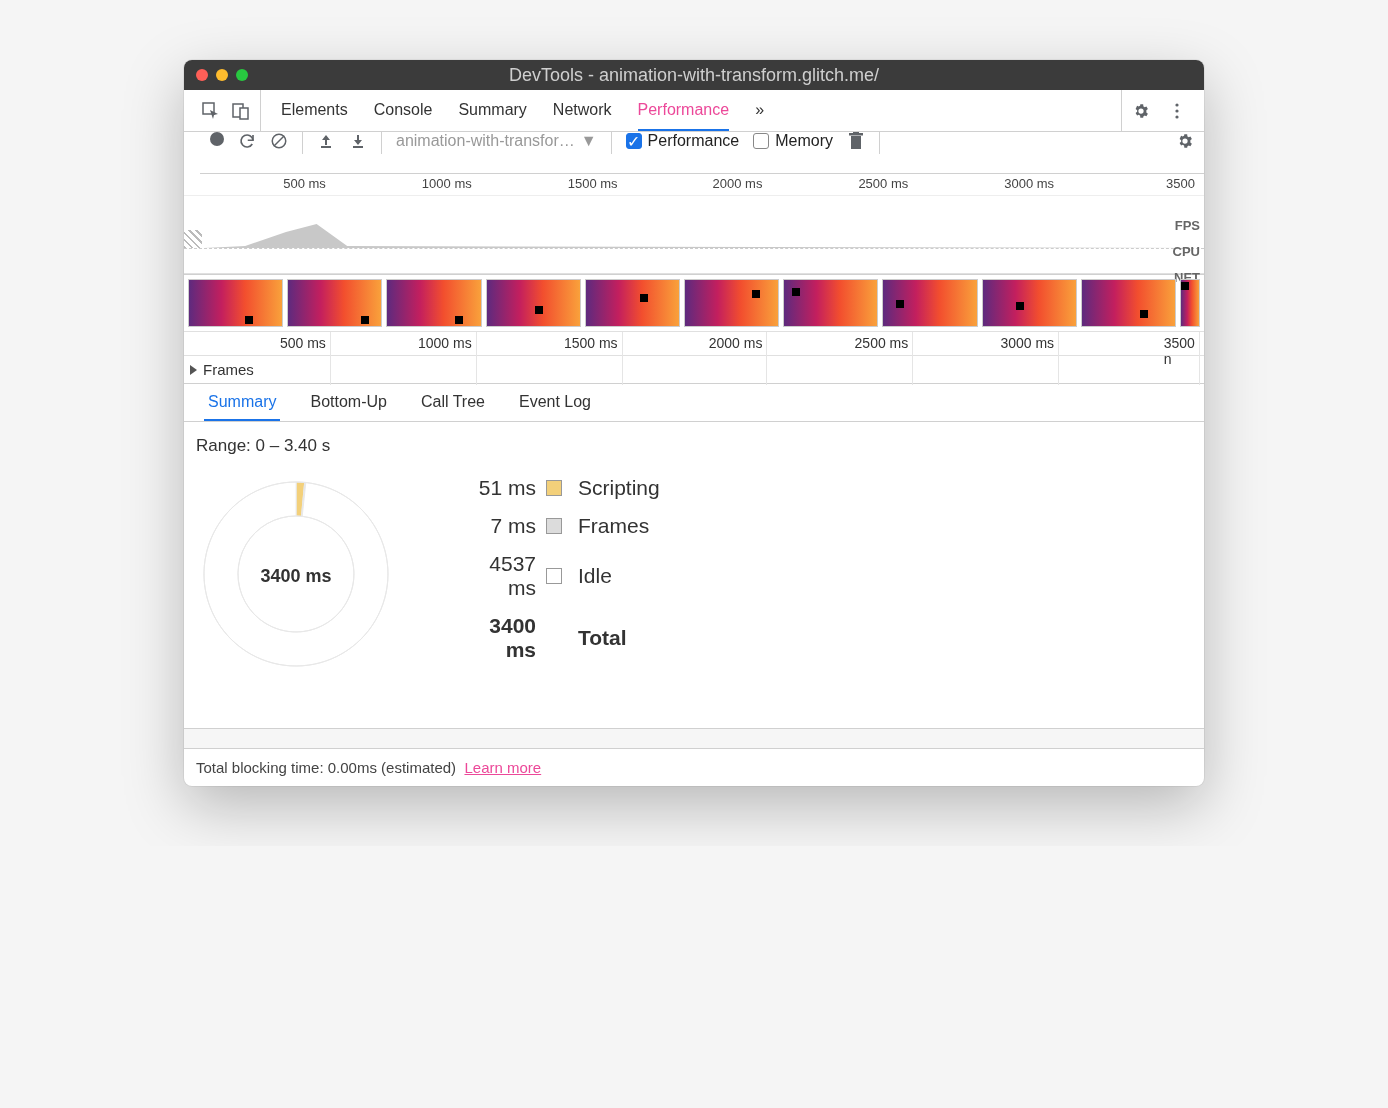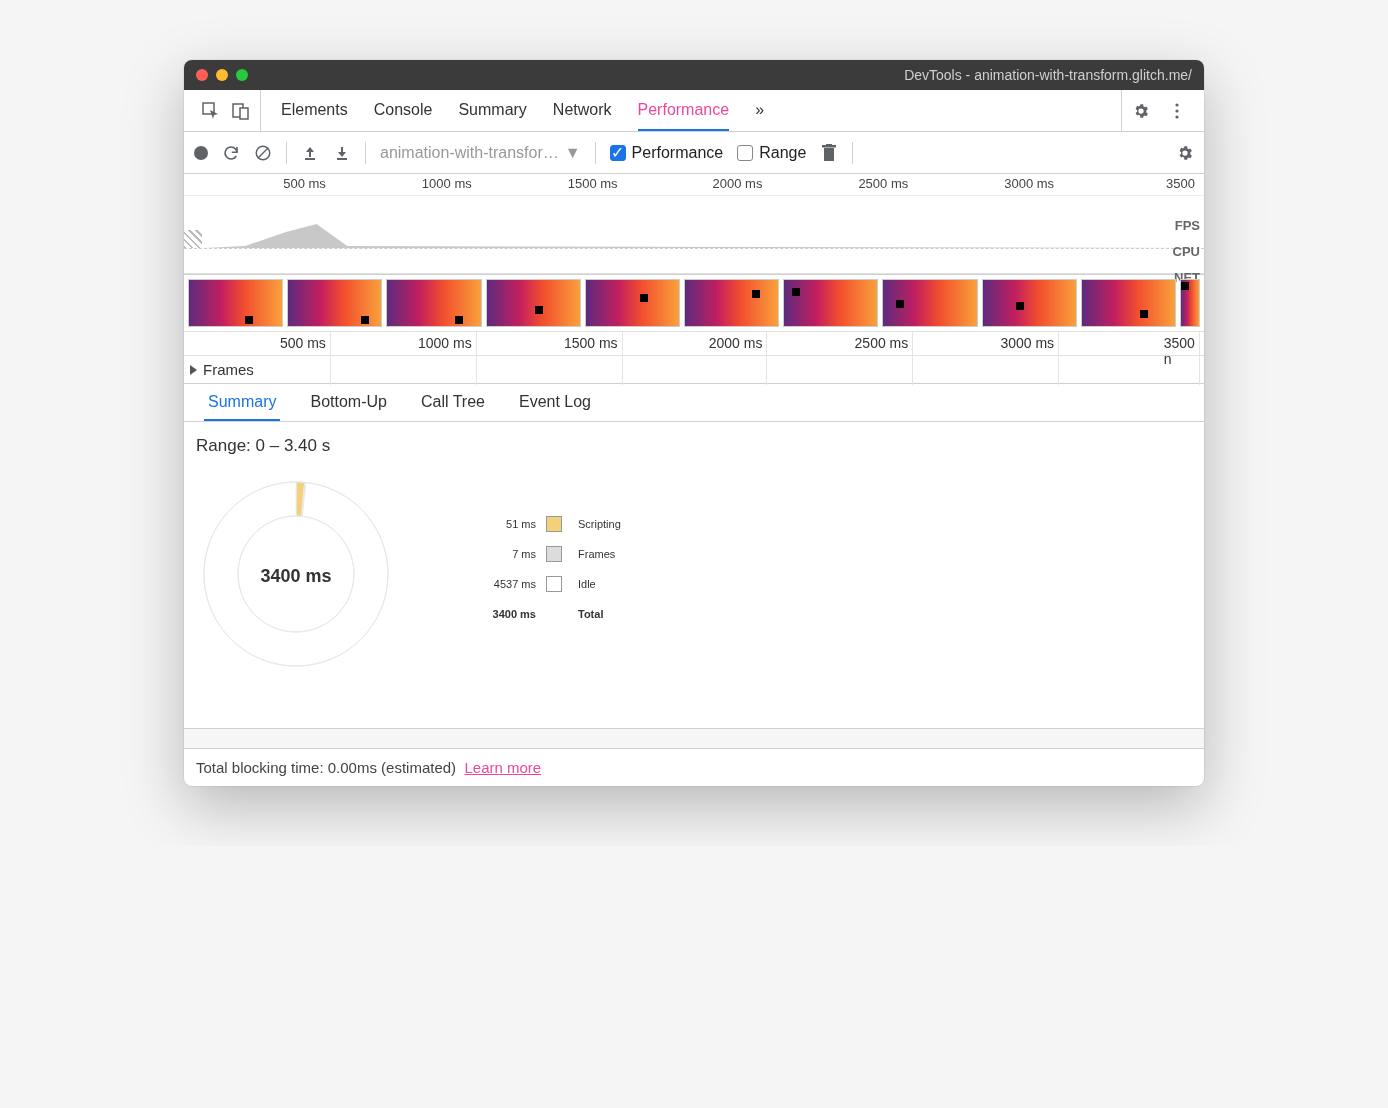--- a/index.html
+++ b/index.html
@@ -24,44 +24,45 @@
   display: flex;
   align-items: center;
   padding: 0 12px;
   position: relative;
 }
 .traffic-lights { display: flex; gap: 8px; position: absolute; left: 12px; }
 .traffic-light { width: 12px; height: 12px; border-radius: 50%; }
 .tl-red { background: #ff5f57; }
 .tl-yellow { background: #febc2e; }
 .tl-green { background: #28c840; }
-.titlebar-title { flex: 1; text-align: right; font-size: 14px; }
+.titlebar-title { flex: 1; text-align: center; font-size: 18px; }
 
 .tabbar {
   display: flex;
   align-items: center;
   border-bottom: 1px solid #d0d0d0;
   padding: 0 8px;
   height: 42px;
 }
 .tabbar-left { display: flex; align-items: center; gap: 12px; padding: 0 10px; border-right: 1px solid #d0d0d0; height: 100%;}
 .tabbar-tabs { display: flex; gap: 26px; padding: 0 20px; align-items: center; height: 100%; flex:1;}
 .tab { color: #333; font-size: 16px; cursor: pointer; height: 100%; display:flex; align-items:center; border-bottom: 2px solid transparent;}
 .tab.active { color: #ec4899; border-bottom-color: #1a73e8;}
 .tabbar-right { display: flex; gap: 18px; padding: 0 10px; border-left: 1px solid #d0d0d0; height:100%; align-items:center;}
 .icon-btn { width:18px; height:18px; cursor:pointer; color:#5f6368; display:flex; align-items:center; justify-content:center;}
 
 .toolbar {
   display: flex;
-  align-items: center;
+  align-items: flex-start;
   border-bottom: 1px solid #d0d0d0;
   height: 42px;
   padding: 0 10px;
   gap: 14px;
   color:#5f6368;
+  margin-left:16px;
 }
 .toolbar .sep { width:1px; height:22px; background:#d0d0d0; }
 .record-dot { width:14px; height:14px; border-radius:50%; background:#5f6368; }
 .dropdown { color:#999; font-size:16px; display:flex; align-items:center; gap:6px; }
 .checkbox { display:flex; align-items:center; gap:6px; font-size:16px; color:#222;}
 .cb { width:16px; height:16px; border:1px solid #888; border-radius:3px; display:flex; align-items:center; justify-content:center;}
 .cb.checked { background:#1a73e8; border-color:#1a73e8; color:#fff;}
 
 .overview {
   border-bottom: 1px solid #d0d0d0;
@@ -91,21 +92,21 @@
 
 .detail-tabs { display:flex; gap:26px; padding:0 20px; border-bottom:1px solid #d0d0d0; height:38px; align-items:center;}
 .dtab { font-size:16px; color:#333; cursor:pointer; height:100%; display:flex; align-items:center; border-bottom:2px solid transparent; padding:0 4px;}
 .dtab.active { color:#1a73e8; border-bottom-color:#1a73e8;}
 
 .summary { padding:14px 12px 50px; }
 .range { font-size:17px; color:#333; margin-bottom:18px;}
 .chart-row { display:flex; gap:60px; align-items:center;}
 .donut-wrap { position:relative; width:200px; }
 .donut-center { position:absolute; top:50%; left:50%; transform:translate(-50%,-50%); font-size:18px; font-weight:700; color:#333;}
-.legend { font-size:11px; color:#333;}
+.legend { font-size:21px; color:#333;}
 .legend-row { display:grid; grid-template-columns: 80px 22px 1fr; gap:10px; align-items:center; margin-bottom:14px;}
 .legend-row .val { text-align:right;}
 .swatch { width:16px; height:16px; border:1px solid #999;}
 .legend-row.total { font-weight:700;}
 .legend-row.total .swatch { visibility:hidden;}
 
 .footbar { border-top:1px solid #d0d0d0; background:#f6f6f6; height:20px;}
 .footer { border-top:1px solid #d0d0d0; padding:10px 12px; font-size:15px; color:#444;}
 .footer a { color:#ec4899;}
 </style>
@@ -196,21 +197,21 @@
       <span>animation-with-transfor…</span>
       <span>▼</span>
     </div>
     <div class="sep"></div>
     <label class="checkbox">
       <span class="cb checked">✓</span>
       <span>Performance</span>
     </label>
     <label class="checkbox">
       <span class="cb"></span>
-      <span>Range</span>
+      <span>Memory</span>
     </label>
     <span class="icon-btn">
       <svg width="16" height="18" viewBox="0 0 16 18" fill="#5f6368">
           <rect x="3" y="4" width="10" height="13"></rect>
           <rect x="1" y="1" width="14" height="2.5"></rect>
           <rect x="5" y="-1" width="6" height="2"></rect>
         </svg>
     </span>
     <div class="sep"></div>
     <span class="icon-btn" style="margin-left:auto;">

